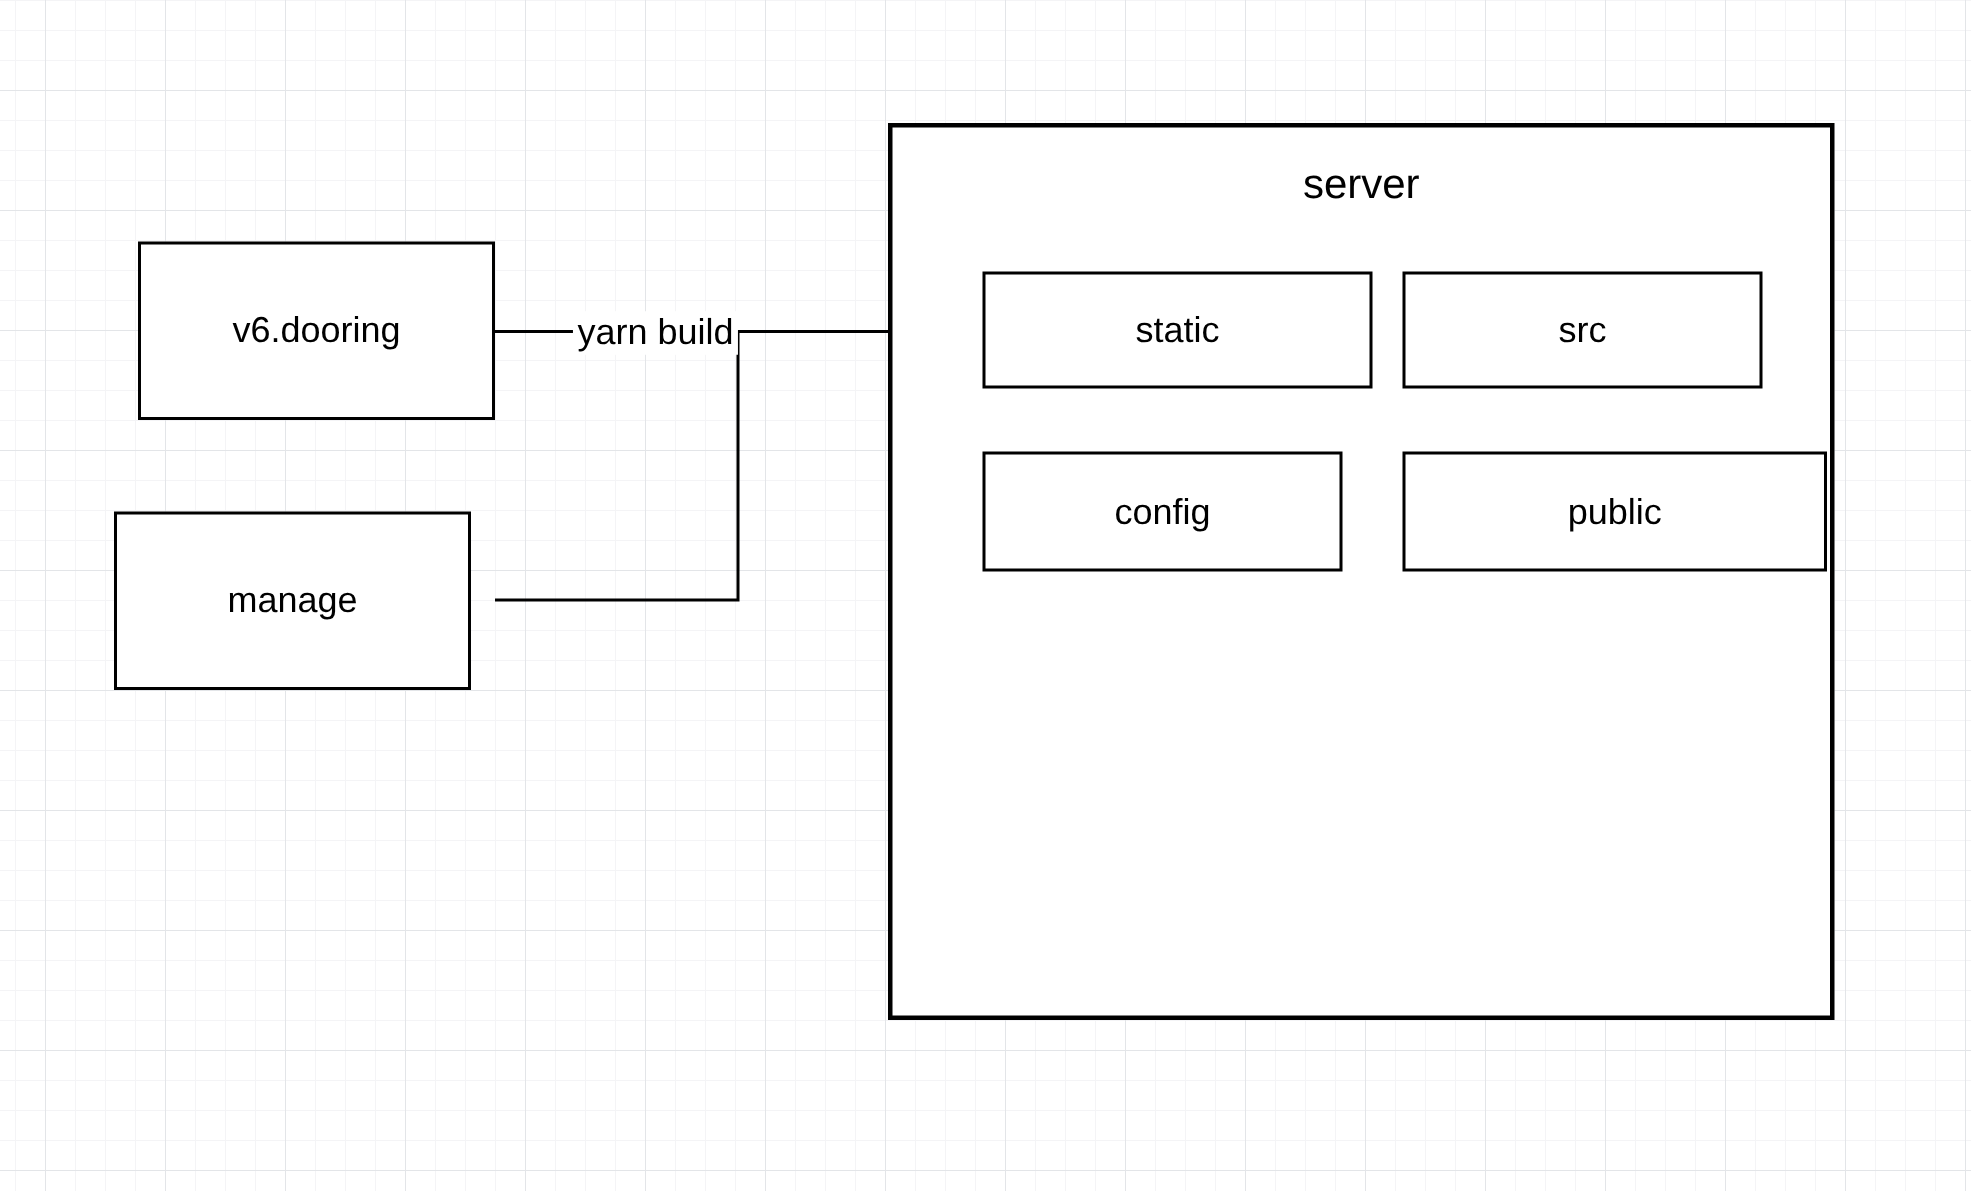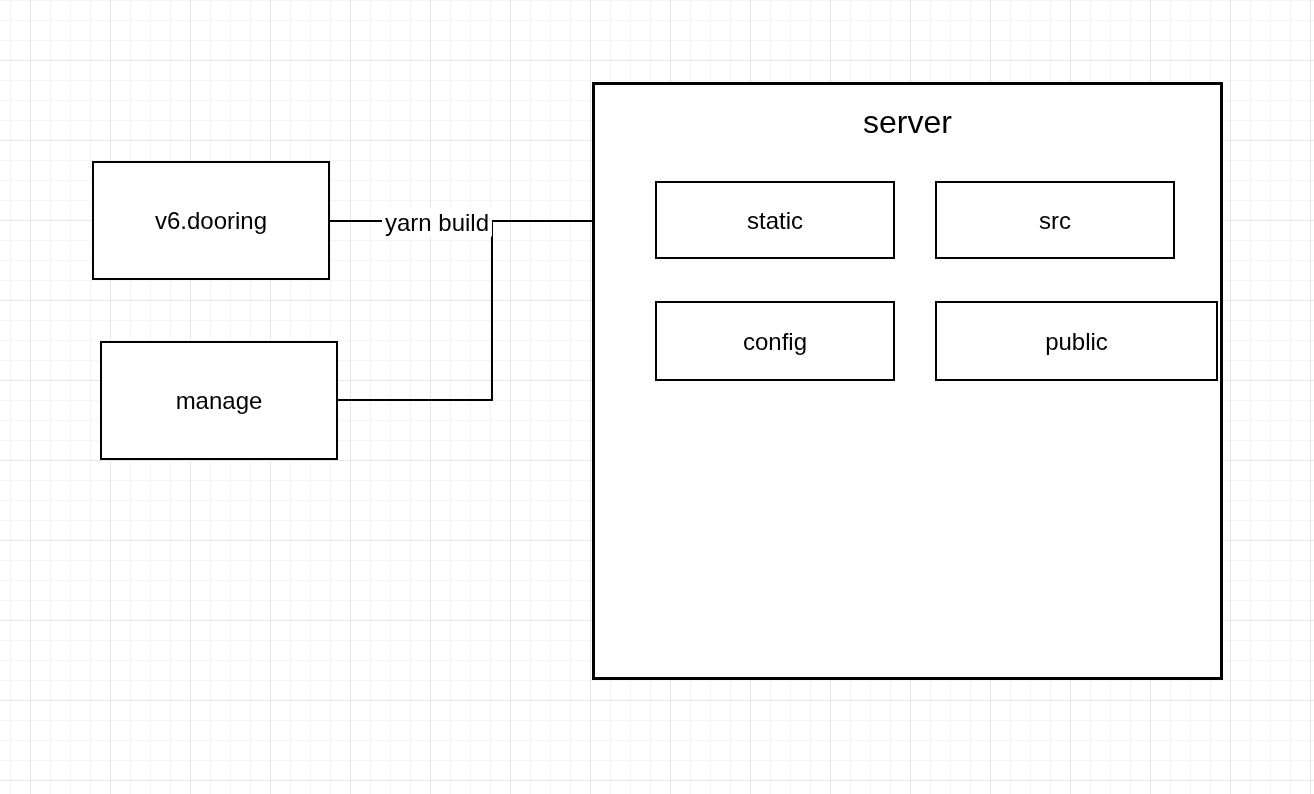--- a/index.html
+++ b/index.html
@@ -40,21 +40,21 @@
     box-sizing: border-box;
     background: #ffffff;
     border: 3px solid #000000;
   }
   .container-title {
     position: absolute;
     left: 0;
     right: 0;
     top: 23px;
     text-align: center;
-    font-size: 32px;
+    font-size: 28px;
     line-height: 29px;
   }
   .edges-svg {
     position: absolute;
     left: 0;
     top: 0;
     pointer-events: none;
   }
   .edge-label {
     position: absolute;
@@ -62,23 +62,23 @@
     top: 222px;
     transform: translate(-50%, -50%);
     background: #ffffff;
     padding: 0 3px;
     font-size: 24px;
     line-height: 29px;
     white-space: nowrap;
   }
   
   .n-v6dooring { left: 92px;  top: 161px; width: 238px; height: 119px; }
-  .n-manage    { left: 100px;  top: 341px; width: 238px; height: 119px; }
+  .n-manage    { left: 76px;  top: 341px; width: 238px; height: 119px; }
   .n-server    { left: 592px; top: 82px;  width: 631px; height: 598px; }
-  .n-static    { left: 60px;  top: 96px;  width: 240px; height: 78px; }
+  .n-static    { left: 60px;  top: 96px;  width: 260px; height: 78px; }
   .n-src       { left: 340px; top: 96px;  width: 240px; height: 78px; }
   .n-config    { left: 60px;  top: 216px; width: 240px; height: 80px; }
   .n-public    { left: 340px; top: 216px; width: 283px; height: 80px; }
   .n-dev       { left: 60px;  top: 336px; width: 515px; height: 79px; }
   .n-prod      { left: 60px;  top: 456px; width: 515px; height: 79px; }
 </style>
 </head>
 <body>
 
 <div class="canvas">

